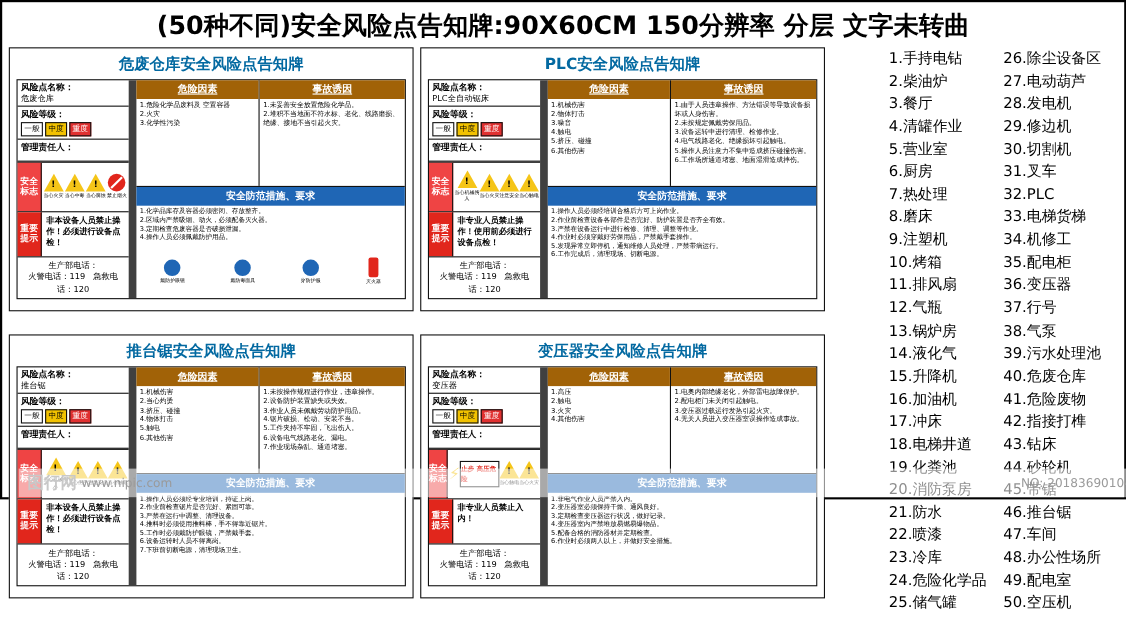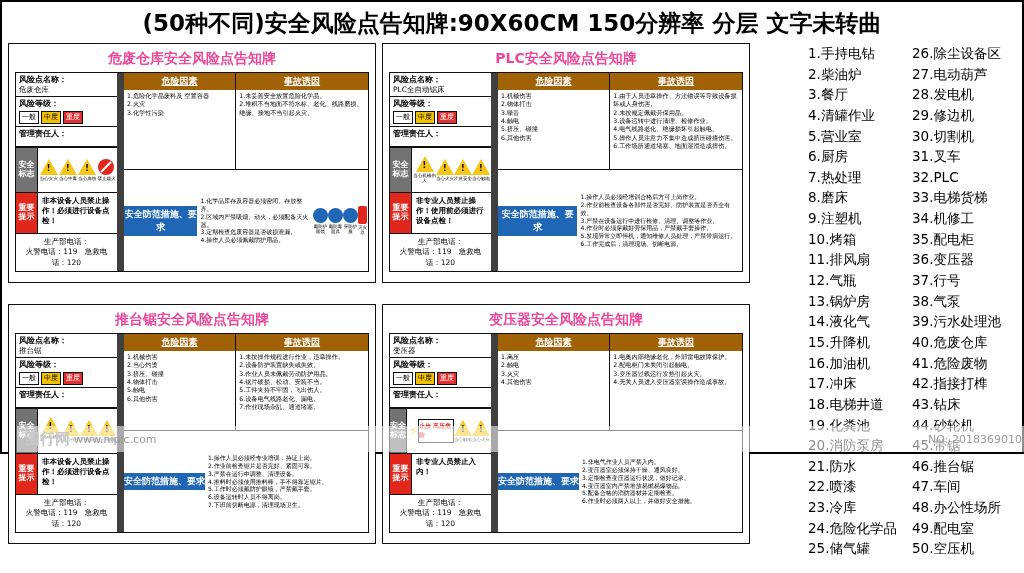--- a/index.html
+++ b/index.html
@@ -22,21 +22,21 @@
   .body-area{position:relative;display:flex;padding:0 6px;}
   .boards{width:744px;display:flex;flex-wrap:wrap;gap:6px;}
   .list-col{flex:1;padding-left:8px;}
 
   
   .board{
     width:368px;height:240px;background:#fff;border:1px solid #111;
     box-sizing:border-box;position:relative;
   }
   .board-title{
-    text-align:center;font-weight:bold;font-size:14px;color:#ec4899;
+    text-align:center;font-weight:bold;font-size:14px;color:#0369a1;
     padding:6px 0 4px 0;
   }
   .board-inner{
     margin:0 6px 6px 6px;border:1px solid #111;height:200px;box-sizing:border-box;
     display:flex;
   }
   .left-col{width:108px;border-right:7px solid #404040;box-sizing:border-box;display:flex;flex-direction:column;}
   .right-col{flex:1;display:flex;flex-direction:column;}
   .rowtop{display:flex;height:96px;}
   .cell{border-bottom:1px solid #111;box-sizing:border-box;padding:2px 3px;font-size:7.5px;line-height:1.25;color:#000;}
@@ -51,28 +51,28 @@
   .lvl-c{background:#e03030;color:#fff;}
   .lvl-d{background:#fff;color:#000;}
 
   .hdr{color:#fff;font-weight:bold;font-size:9px;text-align:center;padding:2px 0;}
   .hdr-red{background:#a16207;text-decoration:underline;}
   .col-danger{width:46%;border-right:1px solid #111;box-sizing:border-box;}
   .col-cause{width:54%;box-sizing:border-box;}
   .listtxt{font-size:6.2px;line-height:1.35;padding:2px 3px;color:#000;}
   .listtxt div{white-space:normal;}
 
-  .measure{flex:1;display:flex;flex-direction:row;border-top:1px solid #111;align-items:center;}
+  .measure{flex:1;display:flex;flex-direction:column;border-top:1px solid #111;}
   .measure-body{font-size:6px;line-height:1.3;padding:2px 3px;color:#000;}
 
   
   .sign-block{flex:1;display:flex;flex-direction:column;border-top:1px solid #111;}
   .sign-row{display:flex;height:44px;}
   .sign-tag{
-    width:22px;background:#737373;color:#fff;font-size:8px;font-weight:bold;
+    width:22px;background:#ef4444;color:#fff;font-size:8px;font-weight:bold;
     display:flex;align-items:center;justify-content:center;text-align:center;line-height:1.05;
     border-right:1px solid #111;box-sizing:border-box;
   }
   .sign-icons{flex:1;display:flex;align-items:center;justify-content:space-around;padding:2px 1px;}
   .tri{
     width:0;height:0;border-left:9px solid transparent;border-right:9px solid transparent;
     border-bottom:16px solid #f5c518;position:relative;
   }
   .tri:after{content:"!";position:absolute;left:-2px;top:5px;font-size:8px;color:#000;font-weight:bold;}
   .circ{

